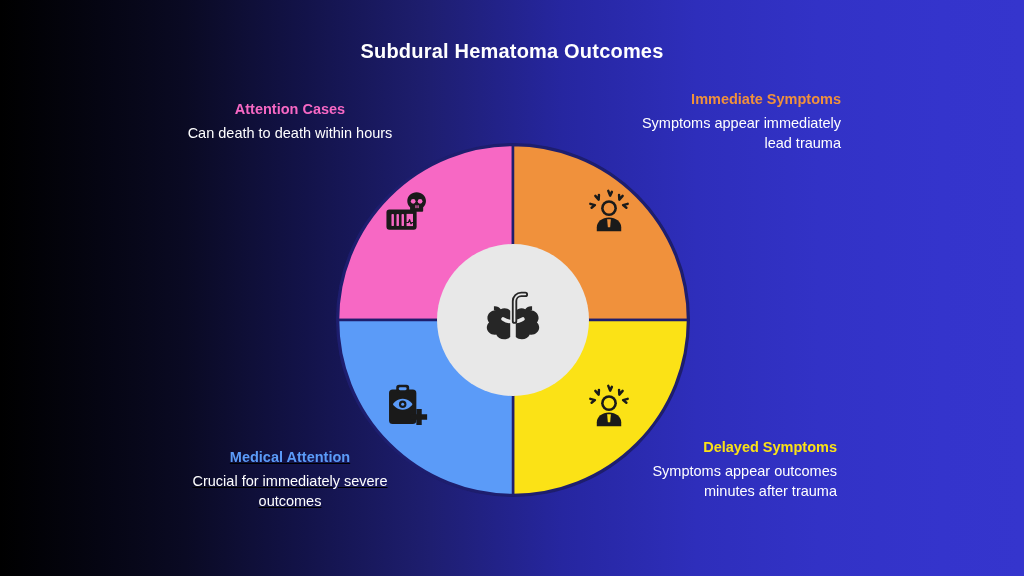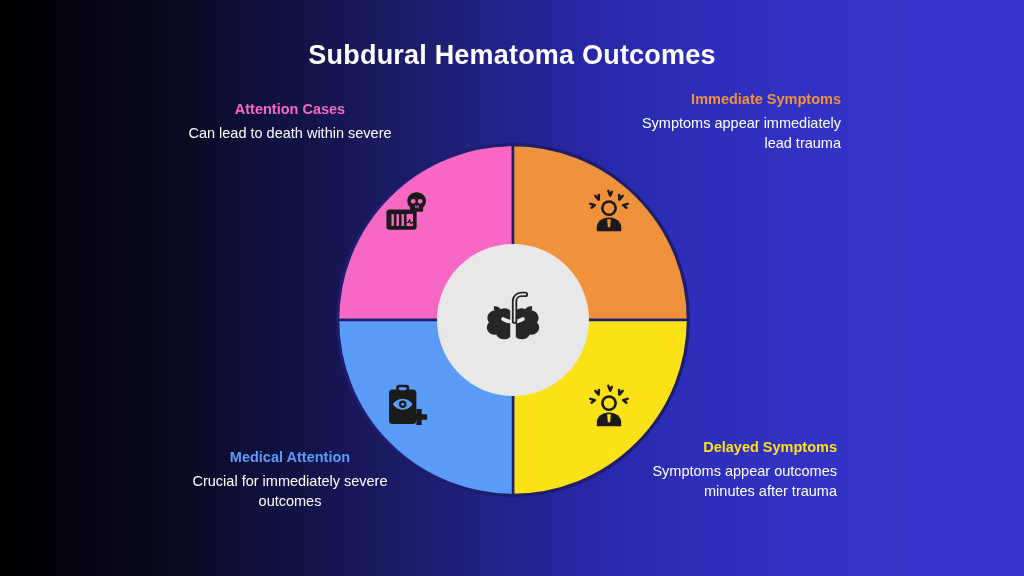--- a/index.html
+++ b/index.html
@@ -27,21 +27,21 @@
   }
 
   
   #title {
     position: absolute;
     top: 40px;
     left: 0;
     width: 1024px;
     text-align: center;
     color: #ffffff;
-    font-size: 27px;
+    font-size: 20px;
     font-weight: bold;
     letter-spacing: 0.2px;
   }
 
   
   #wheel {
     position: absolute;
     left: 336px;
     top: 143px;
     width: 354px;
@@ -88,21 +88,21 @@
     line-height: 1.38;
   }
 
   #callout-untreated {
     left: 180px; top: 99px; width: 220px; text-align: center;
   }
   #callout-immediate {
     left: 636px; top: 89px; width: 205px; text-align: right;
   }
   #callout-medical {
-    left: 180px; top: 447px; width: 220px; text-align: center;
+    left: 180px; top: 447px; width: 220px; text-align: center; text-decoration: underline;
   }
   #callout-delayed {
     left: 632px; top: 437px; width: 205px; text-align: right;
   }
 </style>
 </head>
 <body>
 
 <div id="canvas">
 
@@ -199,21 +199,21 @@
       <path d="M48.5 27.5c4.6 0 8.3 3.3 8.3 7.4 0 1.6-.6 3.1-1.6 4.3 1.4 1.3 2.2 3 2.2 4.9 0 3.9-3.4 7-7.6 7-.5 0-1-.1-1.5-.2-1.2 2.7-4.2 4.6-7.7 4.6-2.3 0-4.4-.8-5.9-2.2V27.8c1.3-1.4 3.3-2.3 5.5-2.3 1.3 0 2.6.3 3.7.9 1.2-1.8 3.3-2.9 5.6-2.9.4 0 .7 0 1 .1v3.9z"></path>
       <path d="M32 38.5c-4 0-7.4-1-9.6-2.6" stroke="#e8e8e8" stroke-width="3.6" fill="none" stroke-linecap="round"></path>
       <path d="M32 38.5c4 0 7.4-1 9.6-2.6" stroke="#e8e8e8" stroke-width="3.6" fill="none" stroke-linecap="round"></path>
       <path d="M33.5 38V18.5c0-3.6 2.9-6.5 6.5-6.5h4" stroke="#262626" stroke-width="5.2" fill="none" stroke-linecap="round" stroke-linejoin="round"></path>
       <path d="M33.5 38V18.5c0-3.6 2.9-6.5 6.5-6.5h4" stroke="#e8e8e8" stroke-width="1.6" fill="none" stroke-linecap="round" stroke-linejoin="round"></path>
     </svg>
   </div>
 
   <div class="callout" id="callout-untreated">
     <div class="head" style="color:#f768c4">Attention Cases</div>
-    <div class="body">Can lead to death within severe</div>
+    <div class="body">Can death to death within hours</div>
   </div>
 
   <div class="callout" id="callout-immediate">
     <div class="head" style="color:#f0913c">Immediate Symptoms</div>
     <div class="body">Symptoms appear immediately lead trauma</div>
   </div>
 
   <div class="callout" id="callout-delayed">
     <div class="head" style="color:#fbe216">Delayed Symptoms</div>
     <div class="body">Symptoms appear outcomes minutes after trauma</div>

